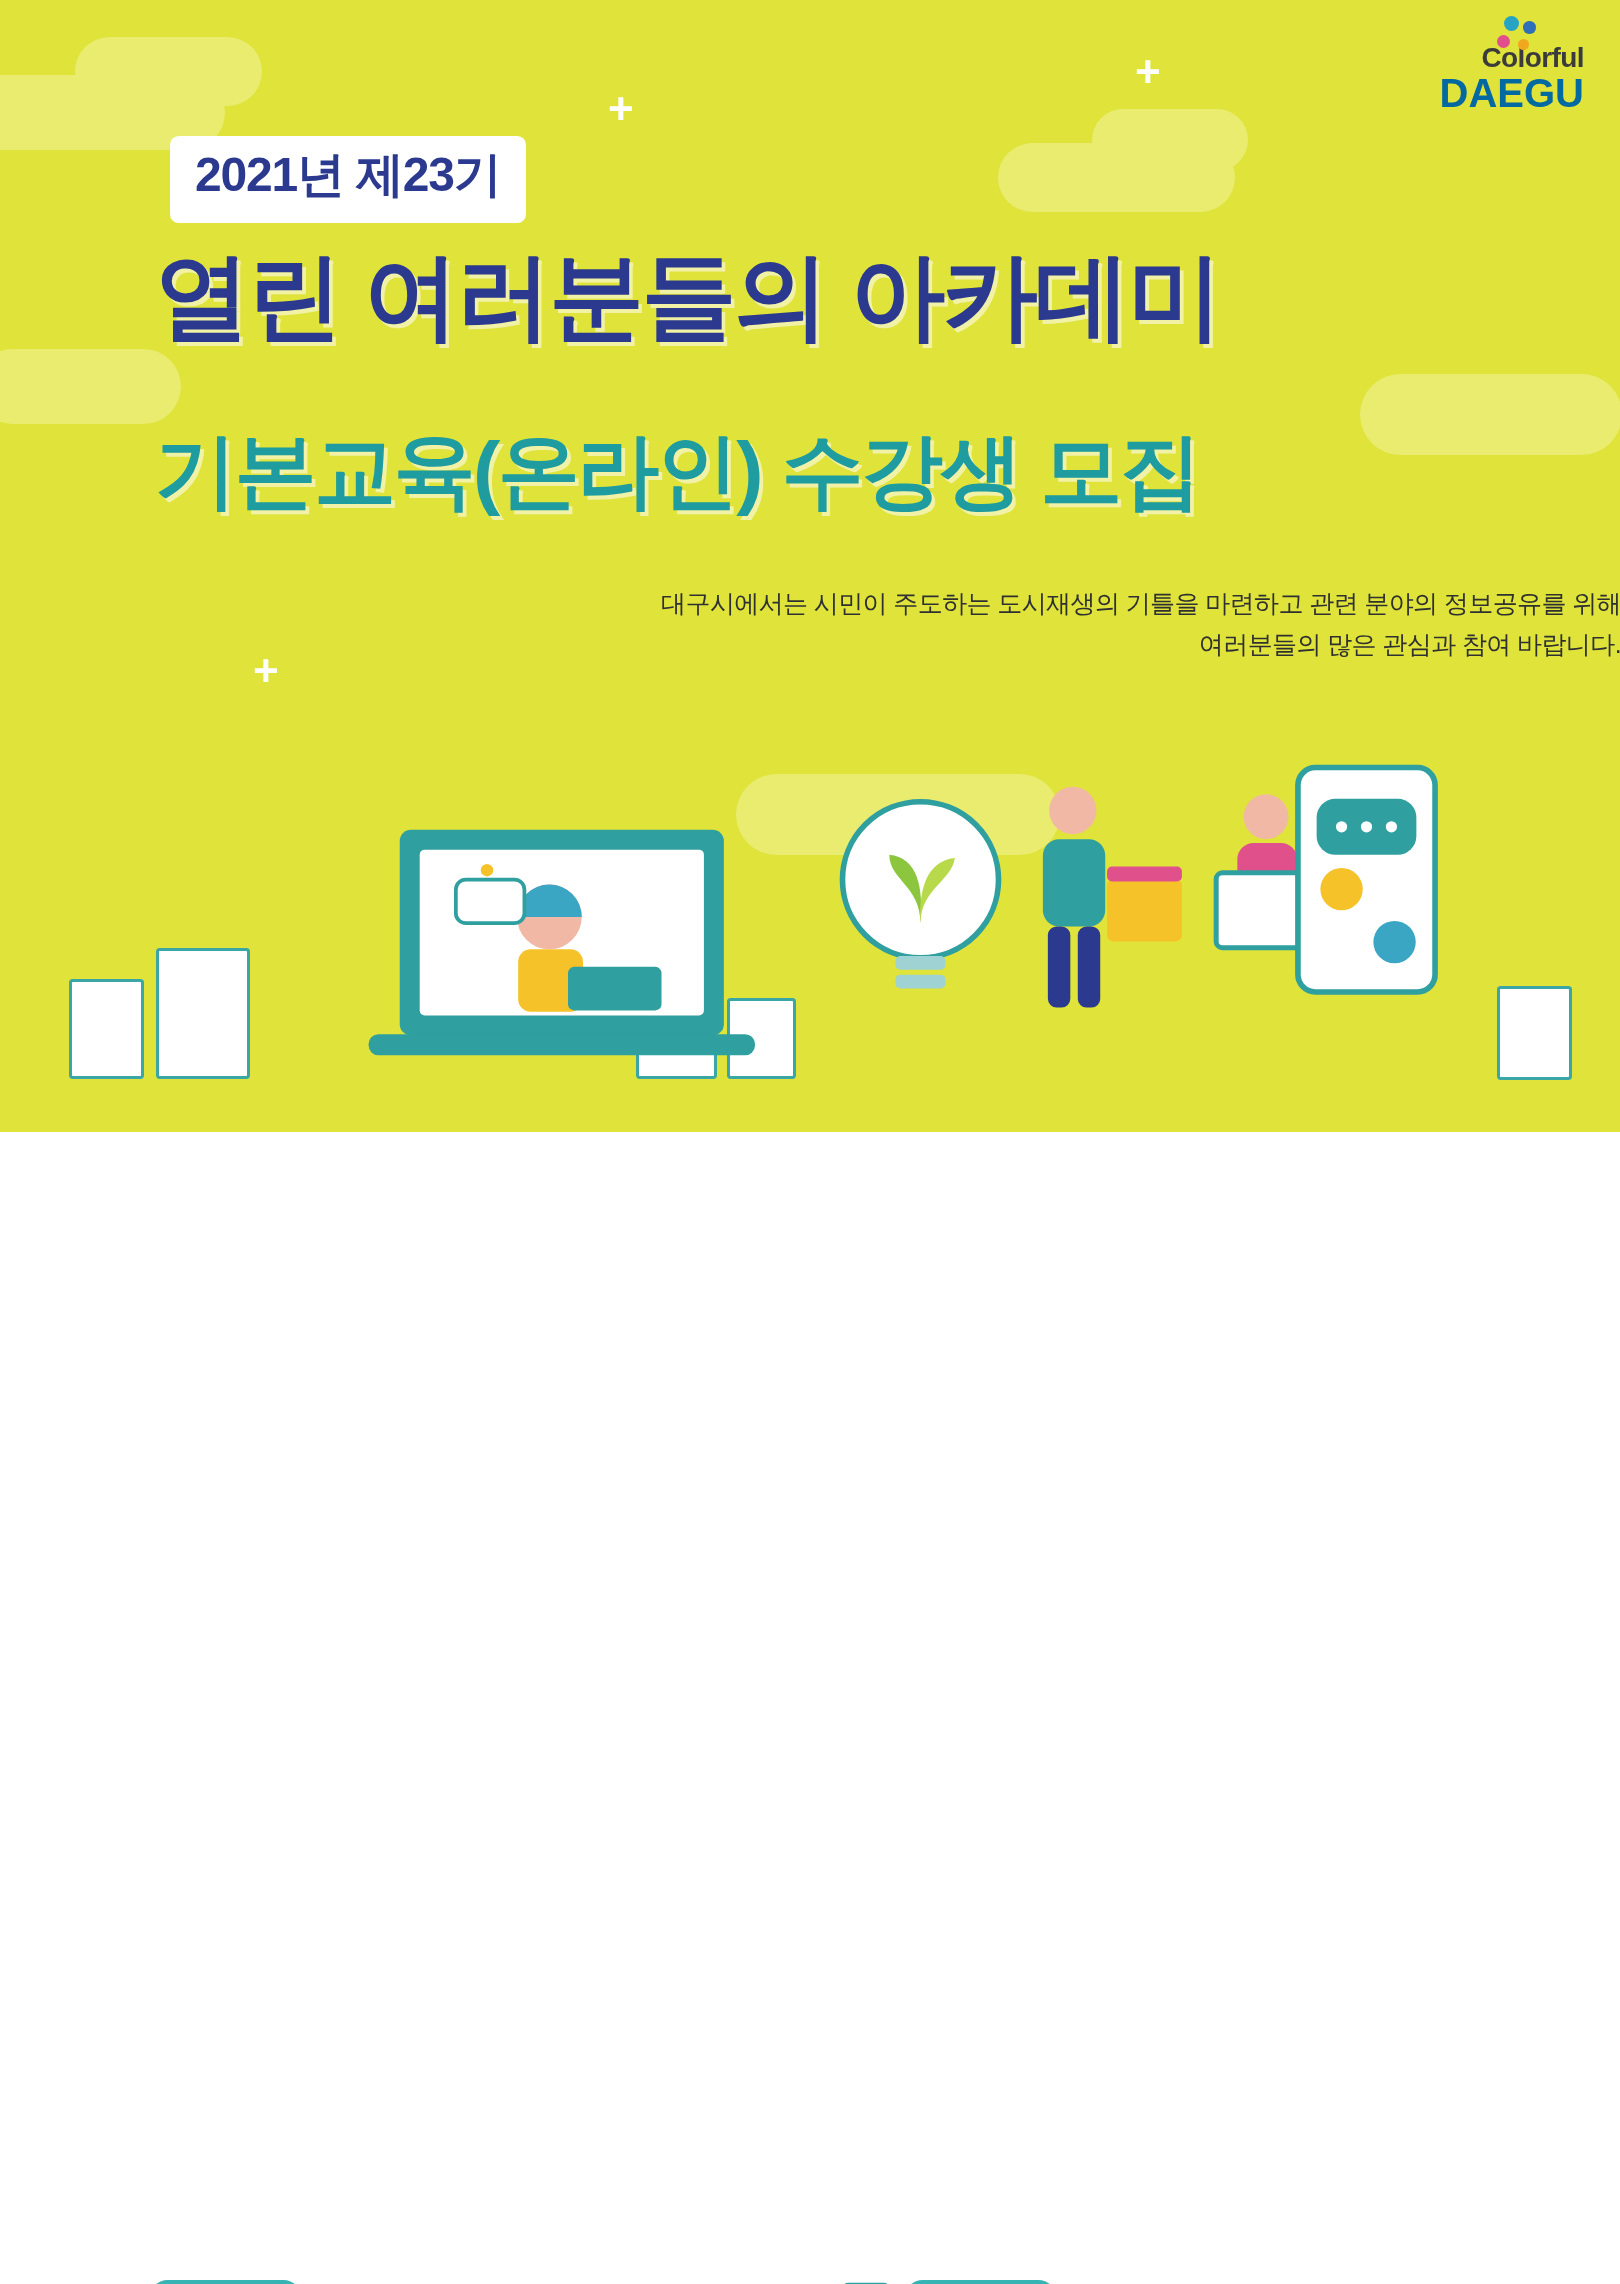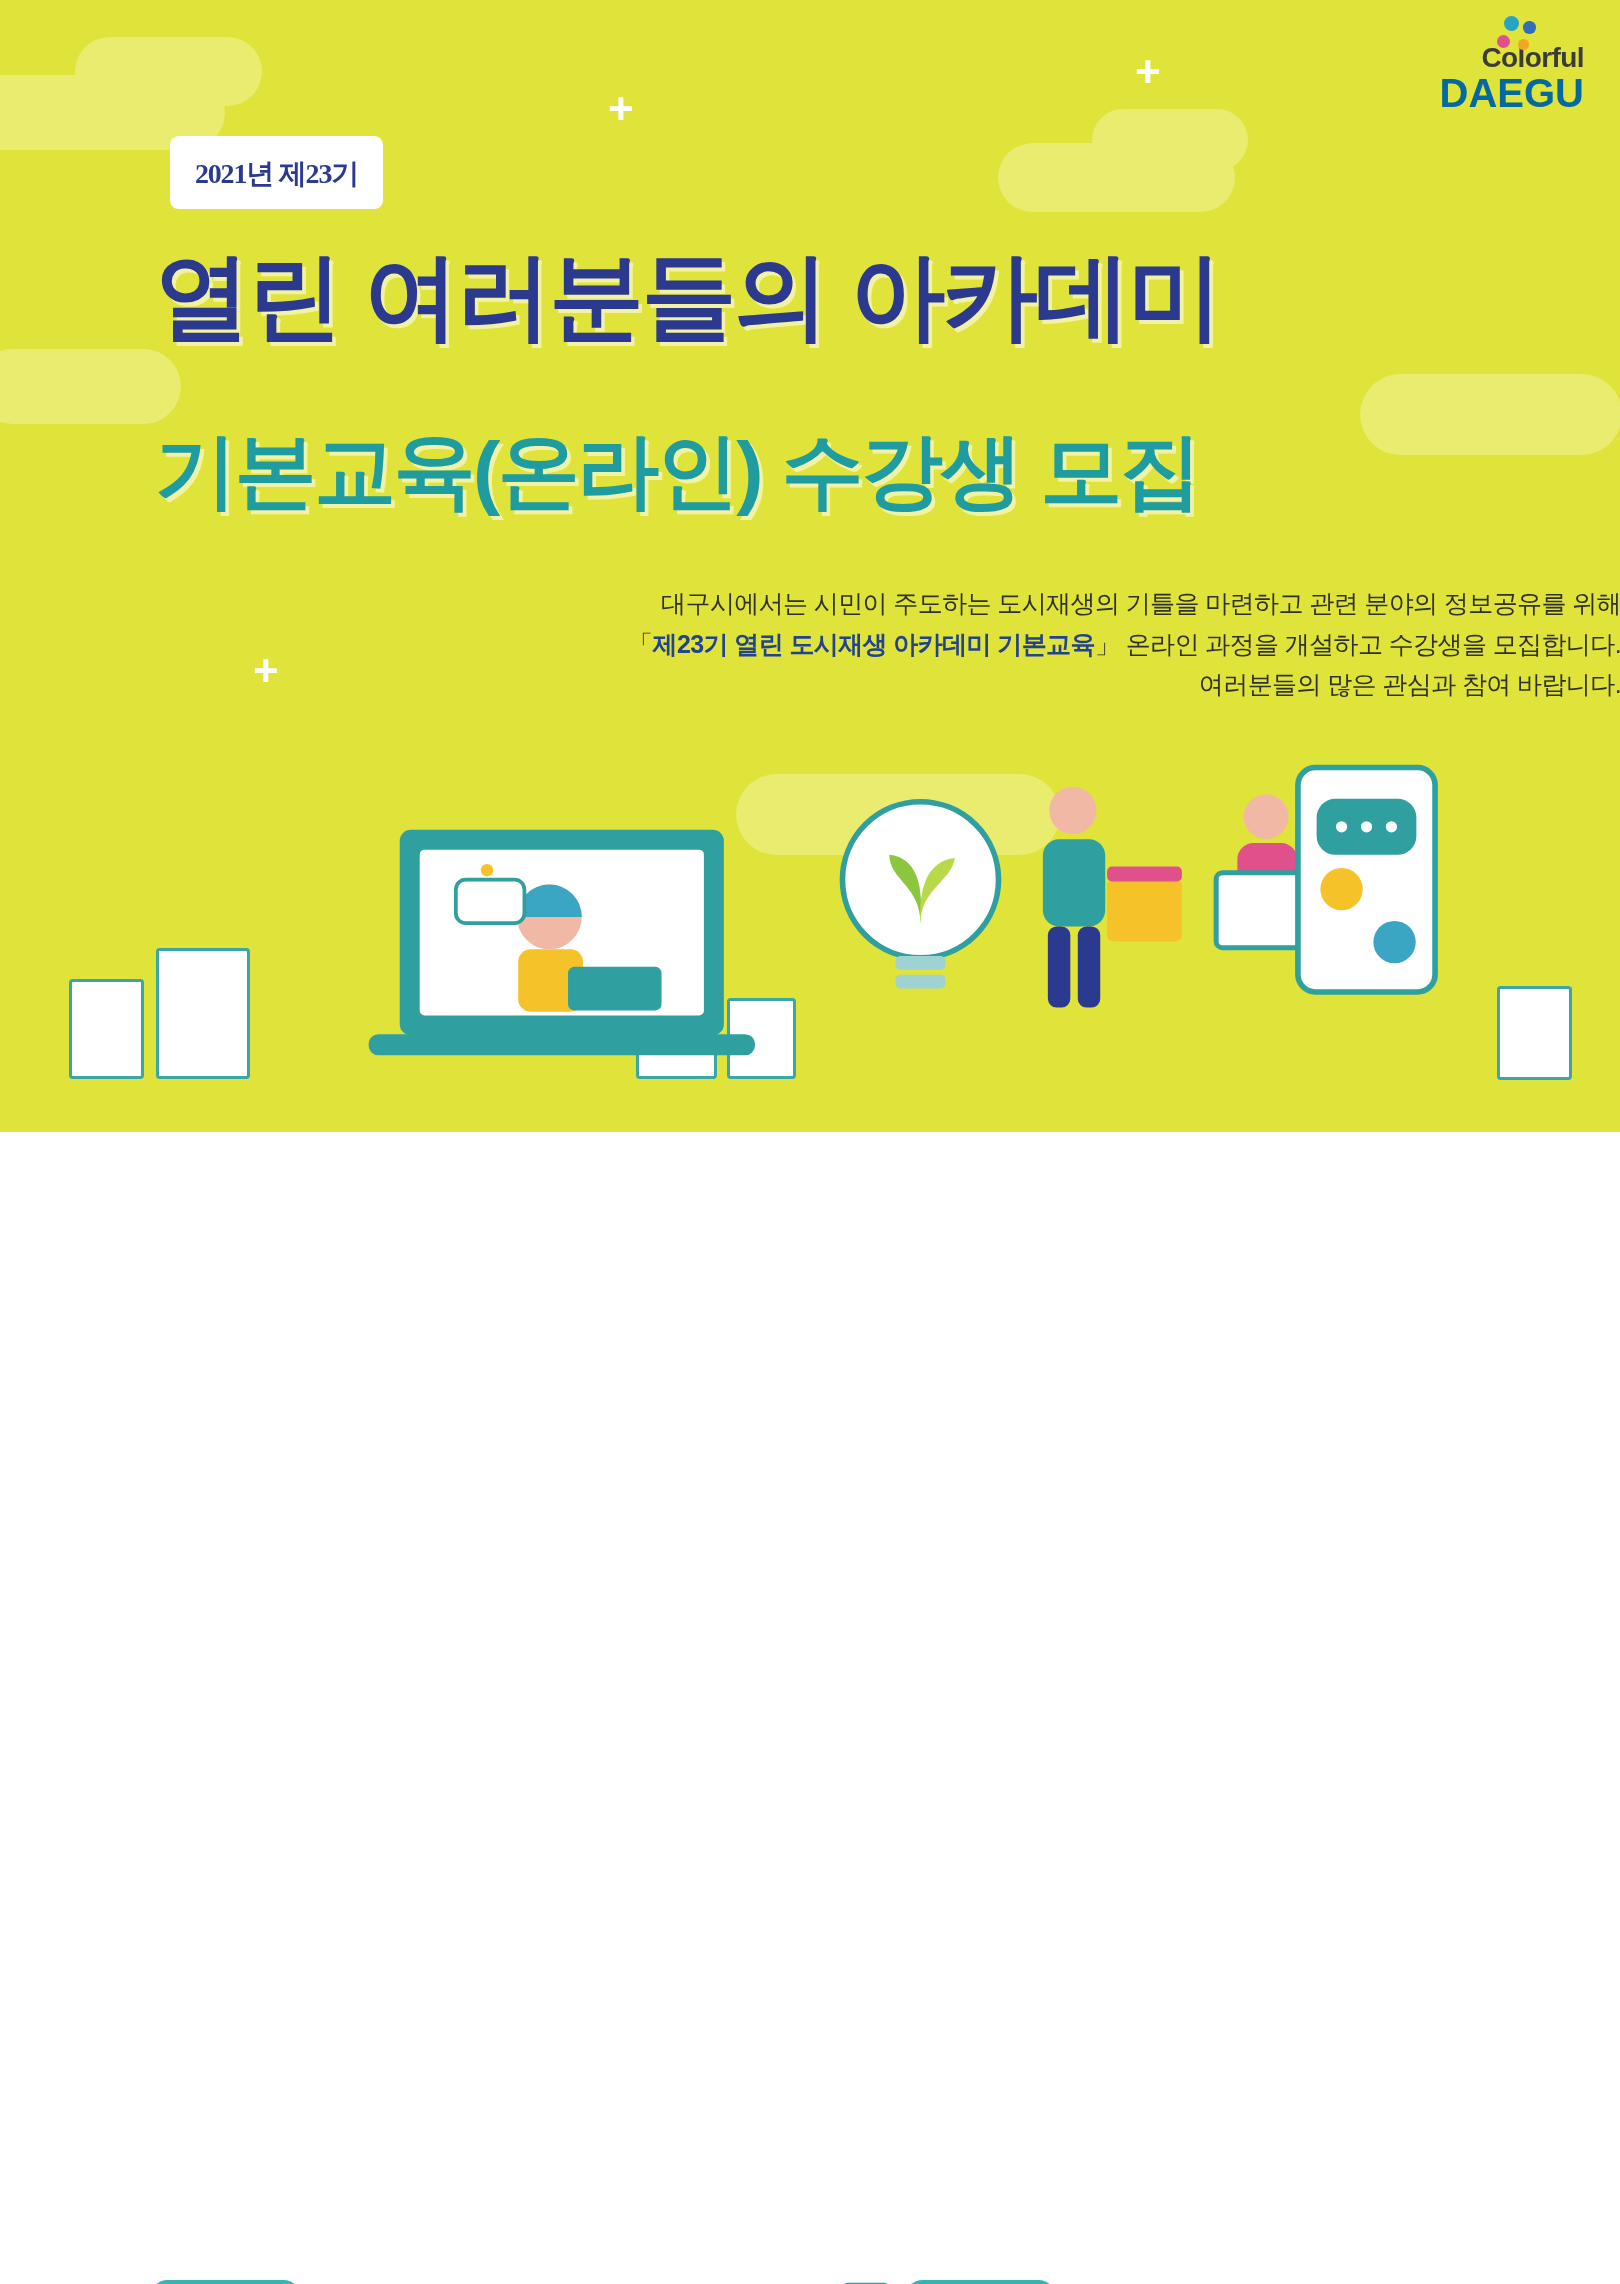--- a/index.html
+++ b/index.html
@@ -34,22 +34,22 @@
   }
   .logo-colorful .dg {
     font-size:40px; font-weight:bold; color:#0369a1; letter-spacing:0px; line-height:1.05;
   }
   .dot-cluster { position:absolute; left:11.2px; top:1.2px; }
   .dot-cluster span { display:block; position:absolute; border-radius:50%; }
 
   .badge-year {
     position:absolute; left:170px; top:136px;
     background:#ffffff; border-radius:8.7px;
-    padding:19px 25px 16px 25px;
-    font-size:28px; font-weight:bold; color:#2b3a8f; letter-spacing:-1.2px;font-family:Liberation Serif, serif;
+    padding:7px 25px 16px 25px;
+    font-size:48px; font-weight:bold; color:#2b3a8f; letter-spacing:-1.2px;
   }
   .title1 {
     position:absolute; left:155px; top:234px;
     font-size:95px; font-weight:bold; color:#2b3a8f; letter-spacing:-2.5px;
     text-shadow: 3.7px 3.7px 0 rgba(255,255,255,0.55);
   }
   .title2 {
     position:absolute; left:155px; top:417px;
     font-size:82px; font-weight:bold; color:#1f9ca0; letter-spacing:-2.5px;
     text-shadow: 3.7px 3.7px 0 rgba(255,255,255,0.55);
@@ -105,23 +105,20 @@
     <div class="cf">Colorful</div>
     <div class="dg">DAEGU</div>
   </div>
 
   <div class="badge-year">2021년 제23기</div>
   <div class="title1">열린 여러분들의 아카데미</div>
   <div class="title2">기본교육(온라인) 수강생 모집</div>
 
   <div class="lead">
     <div>대구시에서는 시민이 주도하는 도시재생의 기틀을 마련하고 관련 분야의 정보공유를 위해</div>
-    <div>
-      <span>「</span><span class="hl">제23기 열린 도시재생 아카데미 기본교육</span><span>」 온라인 과정을 개설하고 수강생을 모집합니다.</span>
-    </div>
     <div>여러분들의 많은 관심과 참여 바랍니다.</div>
   </div>
 
   <div class="illus">
 
     <div class="bld" style="left:69px;top:268px;width:75px;height:100px;"></div>
     <div class="bld" style="left:156px;top:237px;width:94px;height:131px;"></div>
     <div class="bld" style="left:636px;top:262px;width:81px;height:106px;"></div>
     <div class="bld" style="left:727px;top:287px;width:69px;height:81px;"></div>
     <div class="bld" style="left:1497px;top:275px;width:75px;height:94px;"></div>

